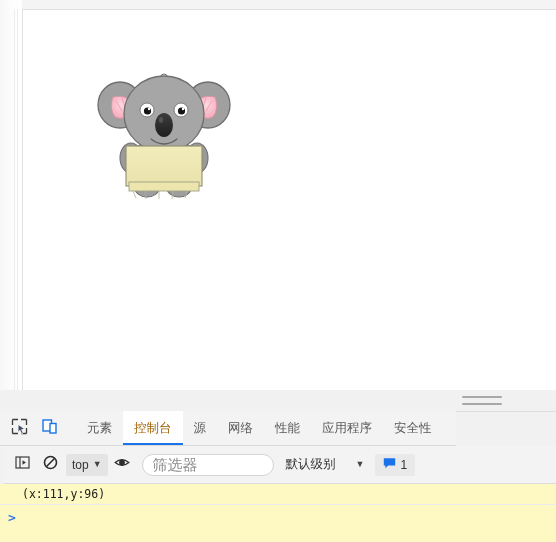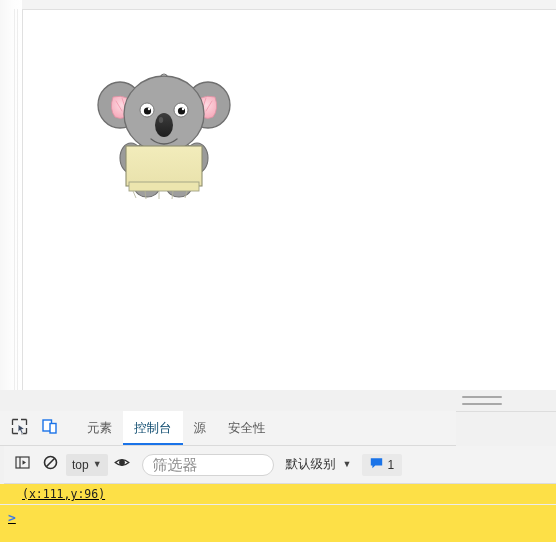--- a/index.html
+++ b/index.html
@@ -135,21 +135,21 @@
     justify-content: center;
     padding: 0 11px;
     font-size: 12.5px;
     color: #5a5a5a;
     white-space: nowrap;
     position: relative;
     box-sizing: border-box;
   }
   .tb-tab.active {
     background: #ffffff;
-    color: #0c4a6e;
+    color: #a16207;
   }
   .tb-tab.active::after {
     content: "";
     position: absolute;
     left: 0;
     right: 0;
     bottom: 0;
     height: 2px;
     background: #1a73e8;
   }
@@ -204,21 +204,21 @@
     color: #333333;
     padding: 0 10px;
     box-sizing: border-box;
     outline: none;
     font-family: "Liberation Sans", "DejaVu Sans", sans-serif;
   }
   .filter-input::placeholder { color: #8d8d8d; }
   .level-select {
     display: flex;
     align-items: center;
-    gap: 7px;
+    gap: 20px;
     margin-left: 12px;
     font-size: 12.5px;
     color: #333333;
     white-space: nowrap;
   }
   .msg-badge {
     display: flex;
     align-items: center;
     gap: 5px;
     height: 22px;
@@ -230,23 +230,22 @@
     color: #333333;
   }
 
   
   .console-body {
     position: absolute;
     left: 0;
     top: 484px;
     width: 556px;
     height: 58px;
-    background: #fde047;
-    box-sizing: border-box;
-    text-decoration: underline;
+    background: #fef9c3;
+    box-sizing: border-box;
   }
   .console-row {
     height: 21px;
     display: flex;
     align-items: center;
     border-bottom: 1px solid #ececec;
     padding-left: 22px;
     box-sizing: border-box;
     font-family: "DejaVu Sans Mono", "Liberation Mono", monospace;
     font-size: 11.5px;
@@ -375,20 +374,29 @@
       <div class="tb-tab">
         <span>元素</span>
       </div>
       <div class="tb-tab active">
         <span>控制台</span>
       </div>
       <div class="tb-tab">
         <span>源</span>
       </div>
       <div class="tb-tab">
+        <span>网络</span>
+      </div>
+      <div class="tb-tab">
+        <span>性能</span>
+      </div>
+      <div class="tb-tab">
+        <span>应用程序</span>
+      </div>
+      <div class="tb-tab">
         <span>安全性</span>
       </div>
     </div>
   </div>
 
   <div class="console-toolbar">
 
     <div class="ct-icon pad-l">
       <span>
         <svg width="15" height="15" viewBox="0 0 15 15">

